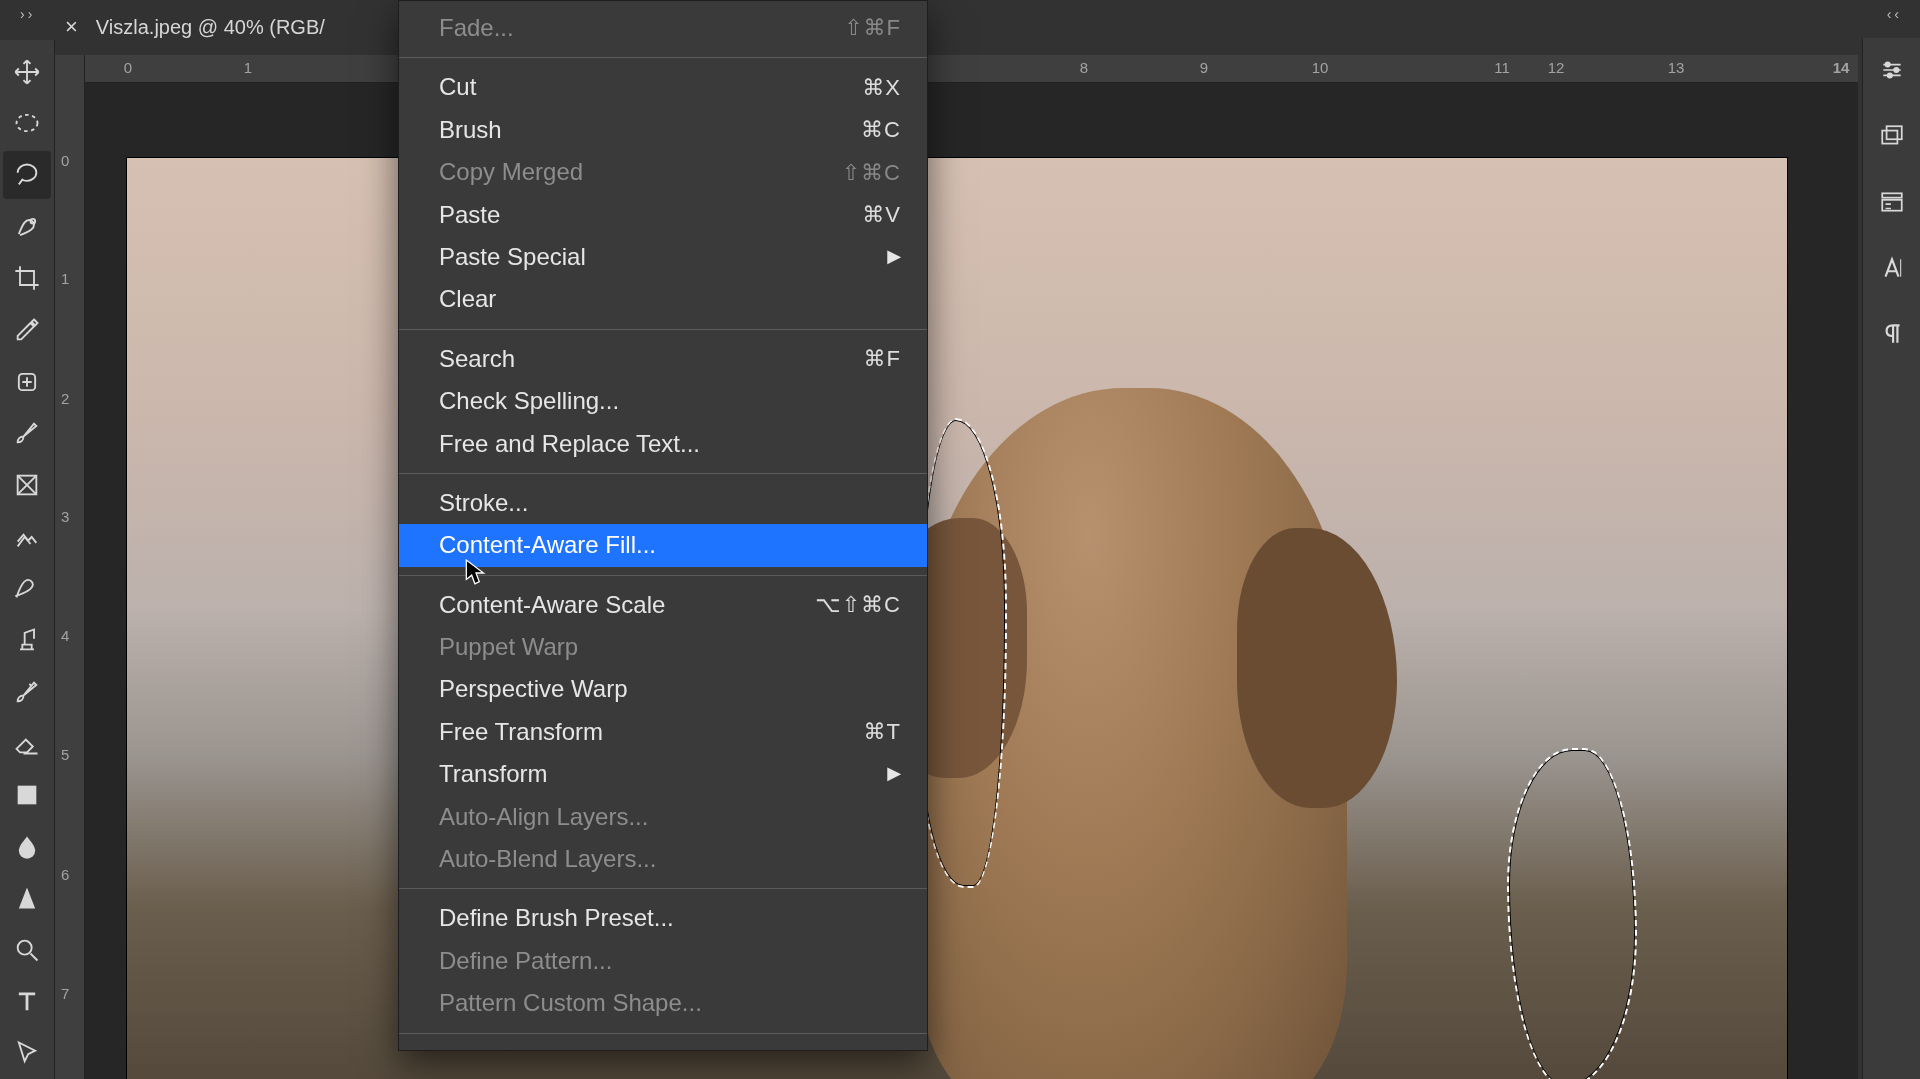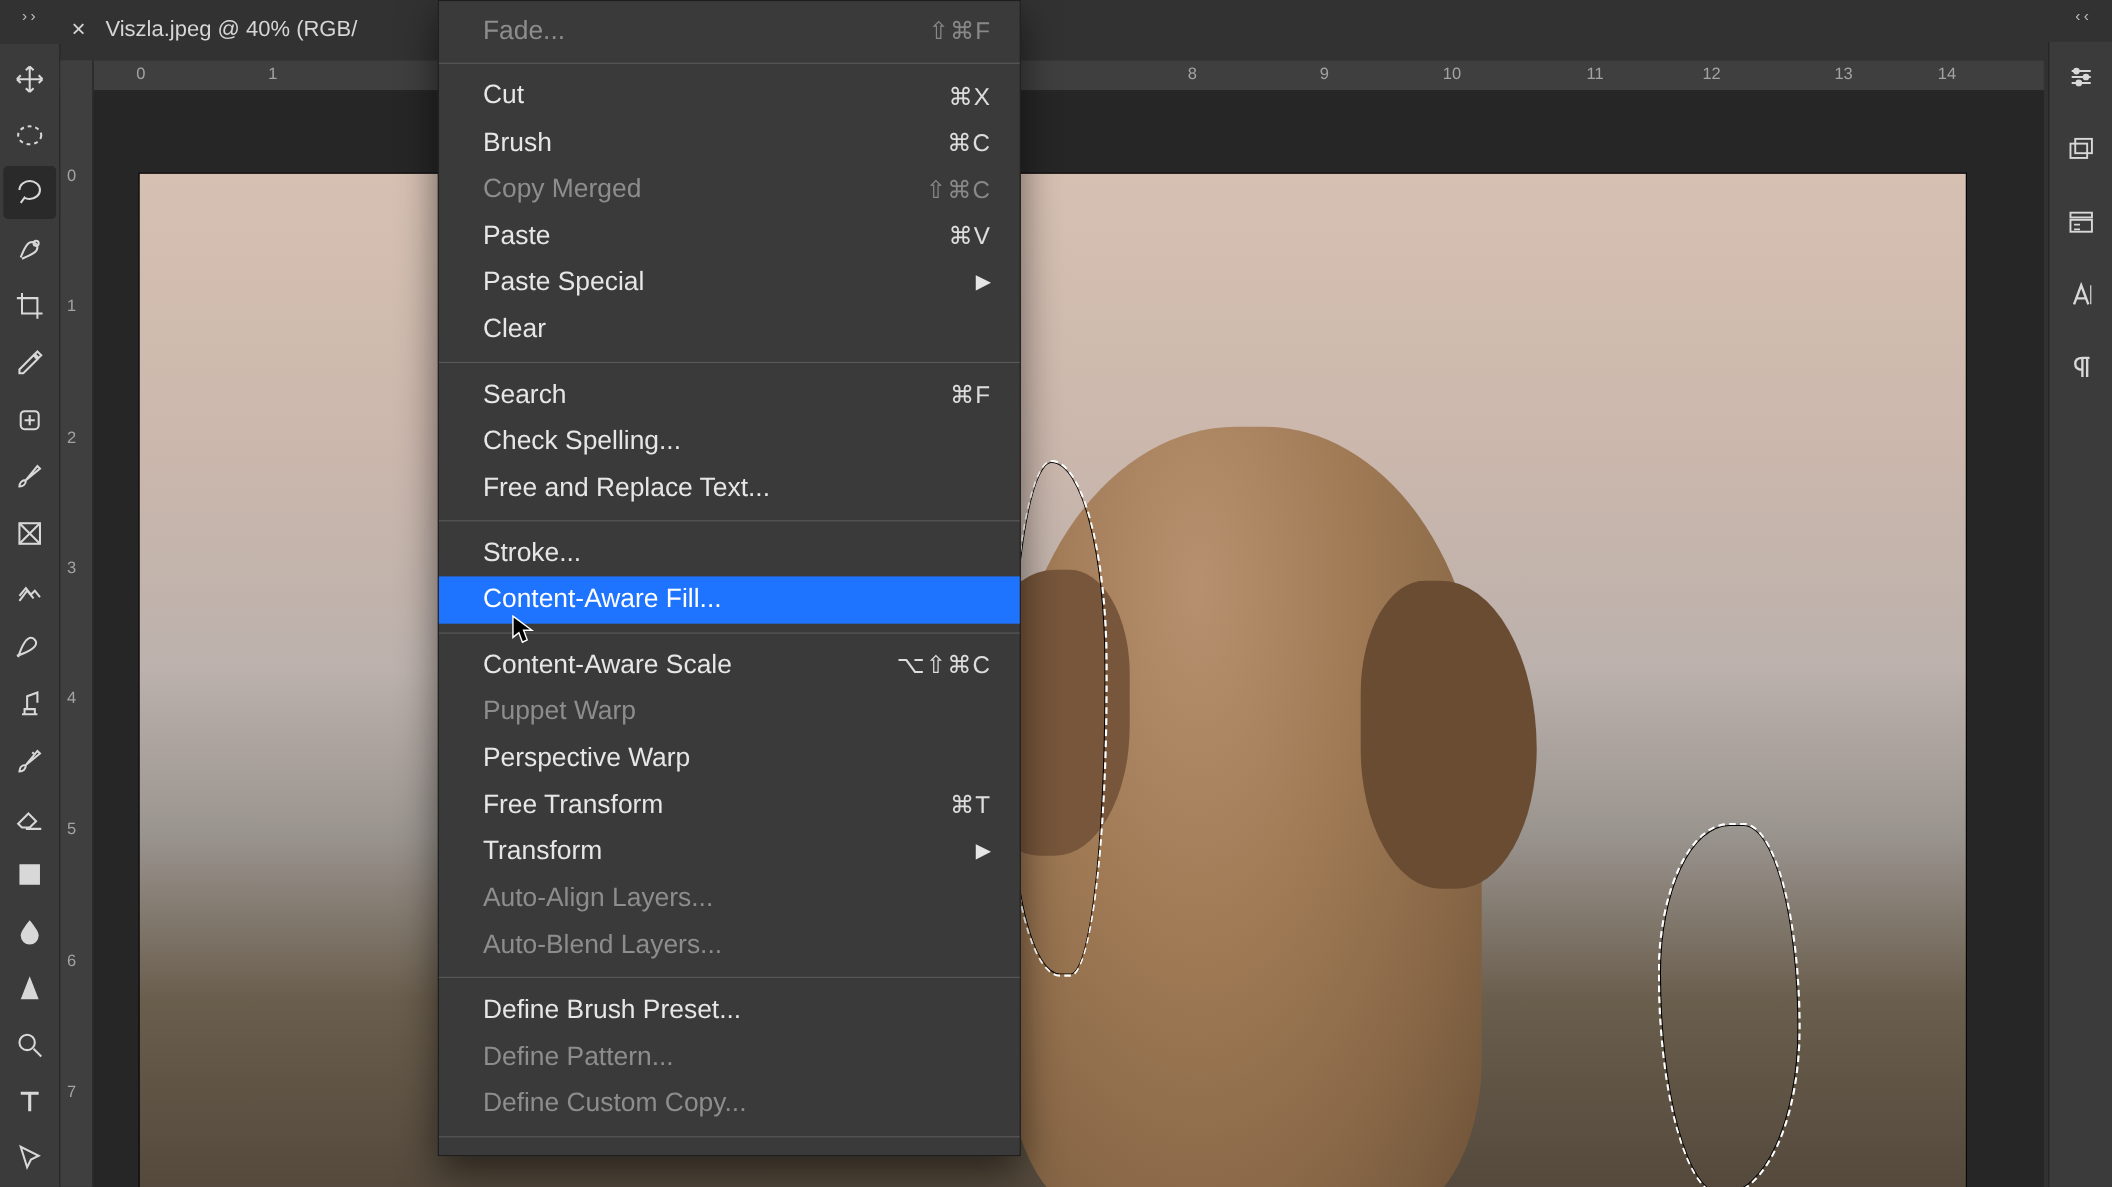--- a/index.html
+++ b/index.html
@@ -211,24 +211,24 @@
     </div>
 </div>
 
 <div class="ruler-corner"></div>
 <div class="ruler-h" id="rh">
     <span class="tick-num" style="left: 43px;">0</span>
     <span class="tick-num" style="left: 163px;">1</span>
     <span class="tick-num" style="left: 999px;">8</span>
     <span class="tick-num" style="left: 1119px;">9</span>
     <span class="tick-num" style="left: 1235px;">10</span>
-    <span class="tick-num" style="left: 1365px;">11</span>
+    <span class="tick-num" style="left: 1417px;">11</span>
     <span class="tick-num" style="left: 1471px;">12</span>
     <span class="tick-num" style="left: 1591px;">13</span>
-    <span class="tick-num" style="left: 1685px;">14</span>
+    <span class="tick-num" style="left: 1756px; font-weight: bold;">14</span>
   </div>
 <div class="ruler-v" id="rv">
     <span class="tick-num" style="top: 105px;">0</span>
     <span class="tick-num" style="top: 223px;">1</span>
     <span class="tick-num" style="top: 343px;">2</span>
     <span class="tick-num" style="top: 461px;">3</span>
     <span class="tick-num" style="top: 580px;">4</span>
     <span class="tick-num" style="top: 699px;">5</span>
     <span class="tick-num" style="top: 819px;">6</span>
     <span class="tick-num" style="top: 938px;">7</span>
@@ -315,21 +315,21 @@
       <span>Auto-Blend Layers...</span>
     </div>
     <div class="sep"></div>
     <div class="menu-item">
       <span>Define Brush Preset...</span>
     </div>
     <div class="menu-item disabled">
       <span>Define Pattern...</span>
     </div>
     <div class="menu-item disabled">
-      <span>Define Custom Copy...</span>
+      <span>Pattern Custom Shape...</span>
     </div>
     <div class="sep"></div>
   </div>
 
 <div class="cursor">
   <svg viewBox="0 0 20 26">
       <path d="M1 1l0 18 5-4 3 8 4-2-3-8 7 0z" fill="#000" stroke="#fff" stroke-width="1.2"></path>
     </svg>
 </div>
 

